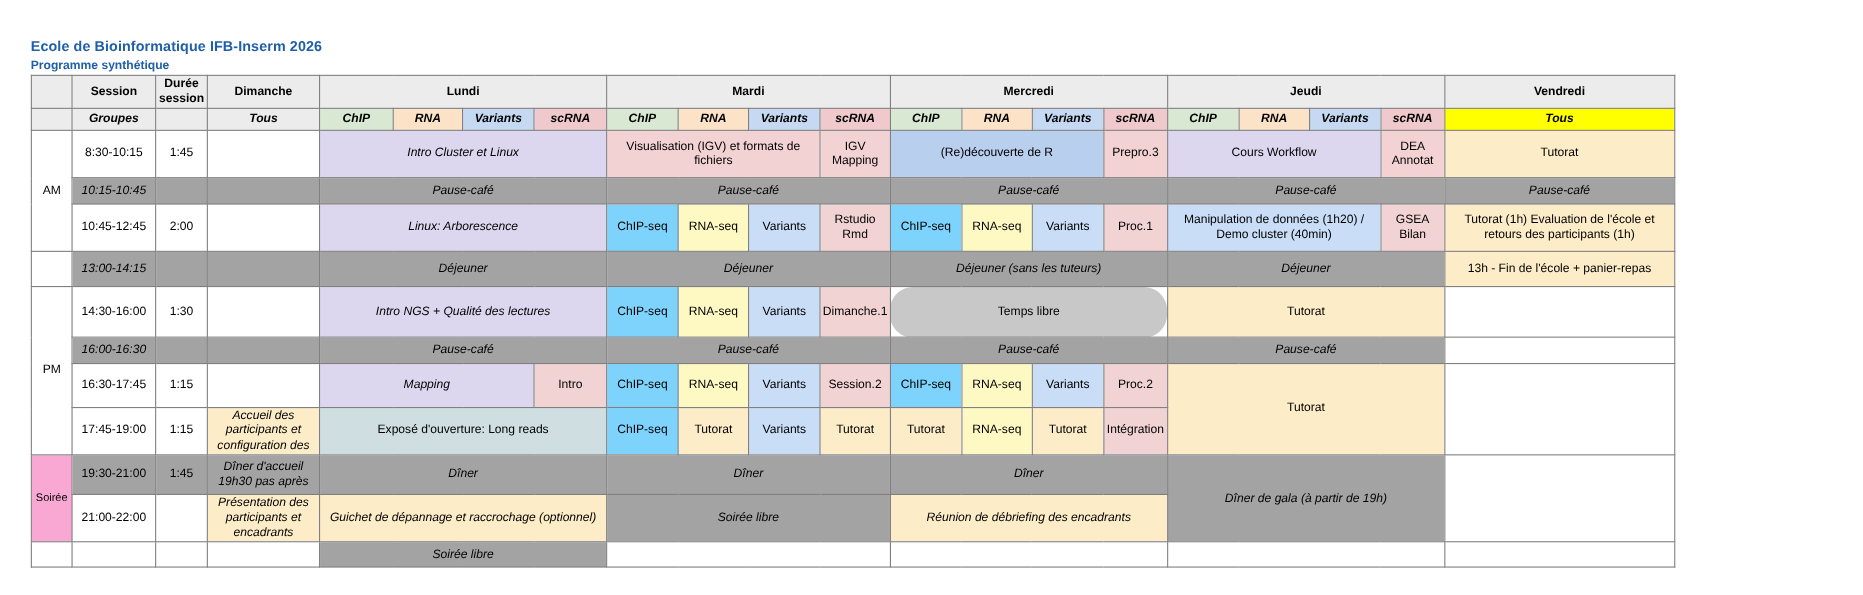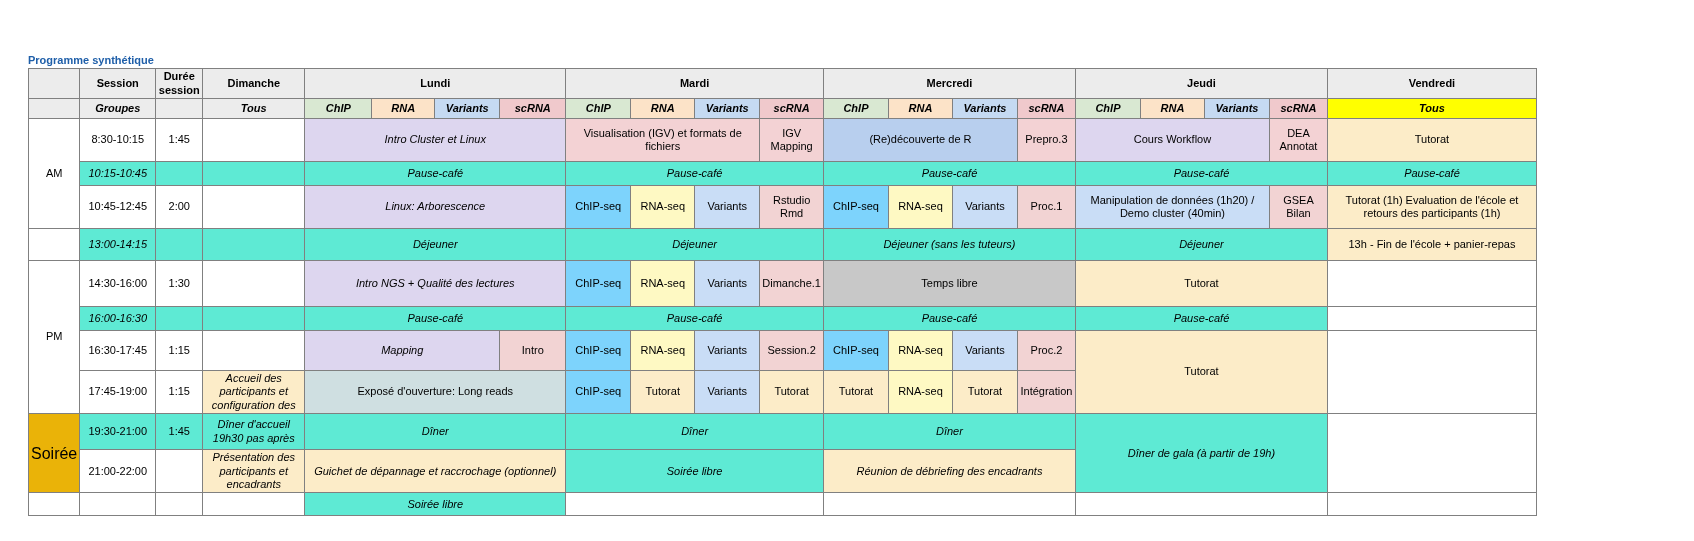--- a/index.html
+++ b/index.html
@@ -41,42 +41,43 @@
   
   .c-hdr{background:#ececec;font-weight:bold;}
   .c-grp{background:#ececec;font-weight:bold;font-style:italic;margin-top:10px;}
   .c-chip{background:#d9e8d2;font-weight:bold;font-style:italic;}
   .c-rna{background:#fce3c8;font-weight:bold;font-style:italic;}
   .c-var{background:#c5daf2;font-weight:bold;font-style:italic;}
   .c-scrna{background:#f0c9cc;font-weight:bold;font-style:italic;}
   .c-tous{background:#ffff00;font-weight:bold;font-style:italic;}
 
   .f-white{background:#ffffff;}
-  .f-grey{background:#5eead4;}
-  .f-greydark{background:#c8c8c8;}
+  .f-grey{background:#a3a3a3;}
+  .f-greydark{background:#c8c8c8;border-radius:21px;}
   .f-pink{background:#f3d2d4;}
   .f-blue{background:#b8cfee;}
   .f-bluel{background:#c9ddf6;}
   .f-lav{background:#ddd6ef;}
   .f-green{background:#7dd3fc;}
   .f-orange{background:#fef9c3;}
   .f-cream{background:#fcecc8;}
   .f-teal{background:#cfdfe1;}
   .f-salmon{background:#f2d3d3;}
 
   .it{font-style:italic;}
   .lbl-side{background:#ffffff;font-size:11px;}
-  .lbl-soiree{background:#eab308;font-size:16px;}
+  .lbl-soiree{background:#f9a8d4;font-size:10px;}
   .clip{line-height:1.18;}
 </style>
 </head>
 <body>
 
 <div class="page">
 
+  <div class="title">Ecole de Bioinformatique IFB-Inserm 2026</div>
   <div class="subtitle">Programme synthétique</div>
 
   <table class="sched">
     <colgroup>
       <col style="width:37px">
       <col style="width:76px">
       <col style="width:47px">
       <col style="width:102px">
       <col style="width:67px">
         <col style="width:63px">

